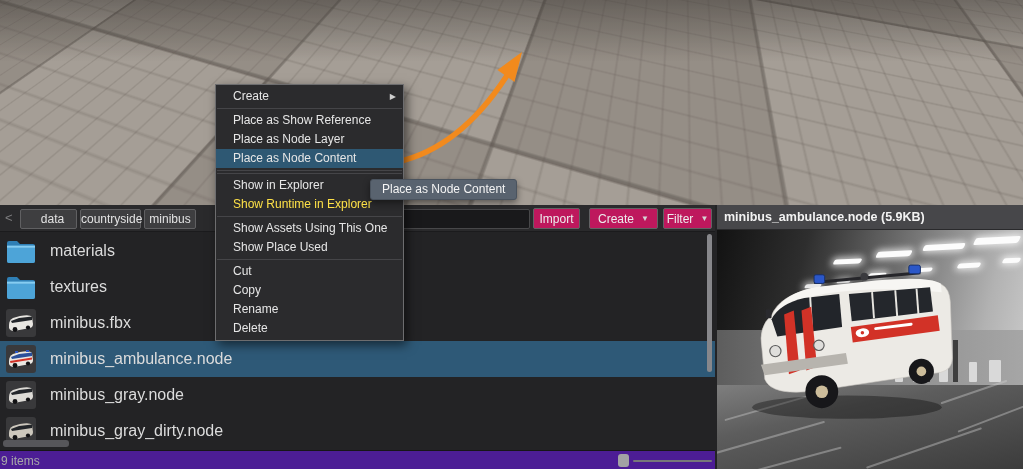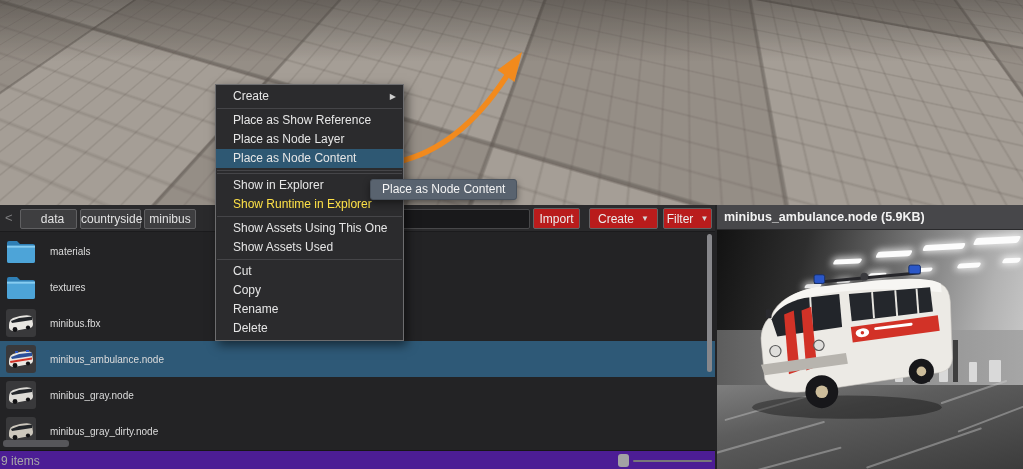--- a/index.html
+++ b/index.html
@@ -58,30 +58,30 @@
   }
   .crumb-0 { left:20px;  width:57px;padding-left:8px; }
   .crumb-1 { left:80px;  width:61px; }
   .crumb-2 { left:144px; width:52px; }
   .search-input {
     position:absolute; left:228px; top:4px; width:302px; height:20px;
     background:#19191b; border:1px solid #48484a; border-radius:2px; color:#ddd;
     font-size:12px; padding:0 5px; outline:none; font-family:"Liberation Sans", sans-serif;
   }
   .tb-btn {
-    position:absolute; top:3px; height:21px; background:#b91c1c; border:1px solid #626264;
+    position:absolute; top:3px; height:21px; background:#be185d; border:1px solid #626264;
     border-radius:2px; color:#ededed; font-size:12px; display:flex; align-items:center; justify-content:center; gap:7px;
   }
   .btn-import { left:533px; width:47px; }
   .btn-create { left:589px; width:69px; }
   .btn-filter { left:663px; width:49px; }
   .caret { font-size:8px; color:#d5d5d5; }
 
   .filelist { position:absolute; left:0; top:28px; width:715px; height:217px; overflow:hidden; }
-  .file-row { height:36px; display:flex; align-items:center; padding-left:6px; color:#dcdcdc; font-size:10px; }
+  .file-row { height:36px; display:flex; align-items:center; padding-left:6px; color:#dcdcdc; font-size:16px; }
   .file-row.selected { background:#2e5977; }
   .thumb { width:30px; height:28px; margin-right:14px; flex:0 0 auto; }
   .thumb-dark { background:#39393b; border-radius:3px; }
 
   .vscroll { position:absolute; right:3px; top:29px; width:5px; height:138px; background:#87878b; border-radius:3px; }
   .hscroll { position:absolute; left:3px; bottom:22px; width:66px; height:7px; background:#56565a; border-radius:3px; }
 
   .statusbar { position:absolute; left:0; bottom:0; width:715px; height:19px; background:#4c1d95; border-top:1px solid #161618; }
   .items-count { position:absolute; left:1px; top:3px; color:#a8a8a8; font-size:12px; }
   .zoom-track { position:absolute; left:633px; top:9px; width:79px; height:2px; background:#77777a; border-radius:1px; }
@@ -293,21 +293,21 @@
   <div class="menu-sep"></div>
   <div class="menu-item">Place as Show Reference</div>
   <div class="menu-item">Place as Node Layer</div>
   <div class="menu-item selected">Place as Node Content</div>
   <div class="menu-sep"></div>
   <div class="menu-sep"></div>
   <div class="menu-item">Show in Explorer</div>
   <div class="menu-item disabled">Show Runtime in Explorer</div>
   <div class="menu-sep"></div>
   <div class="menu-item">Show Assets Using This One</div>
-  <div class="menu-item">Show Assets Used</div>
+  <div class="menu-item">Show Place Used</div>
   <div class="menu-sep"></div>
   <div class="menu-item">Cut</div>
   <div class="menu-item">Copy</div>
   <div class="menu-item">Rename</div>
   <div class="menu-item">Delete</div>
 </div>
 
 <div class="tooltip">Place as Node Content</div>
 
 </body></html>

